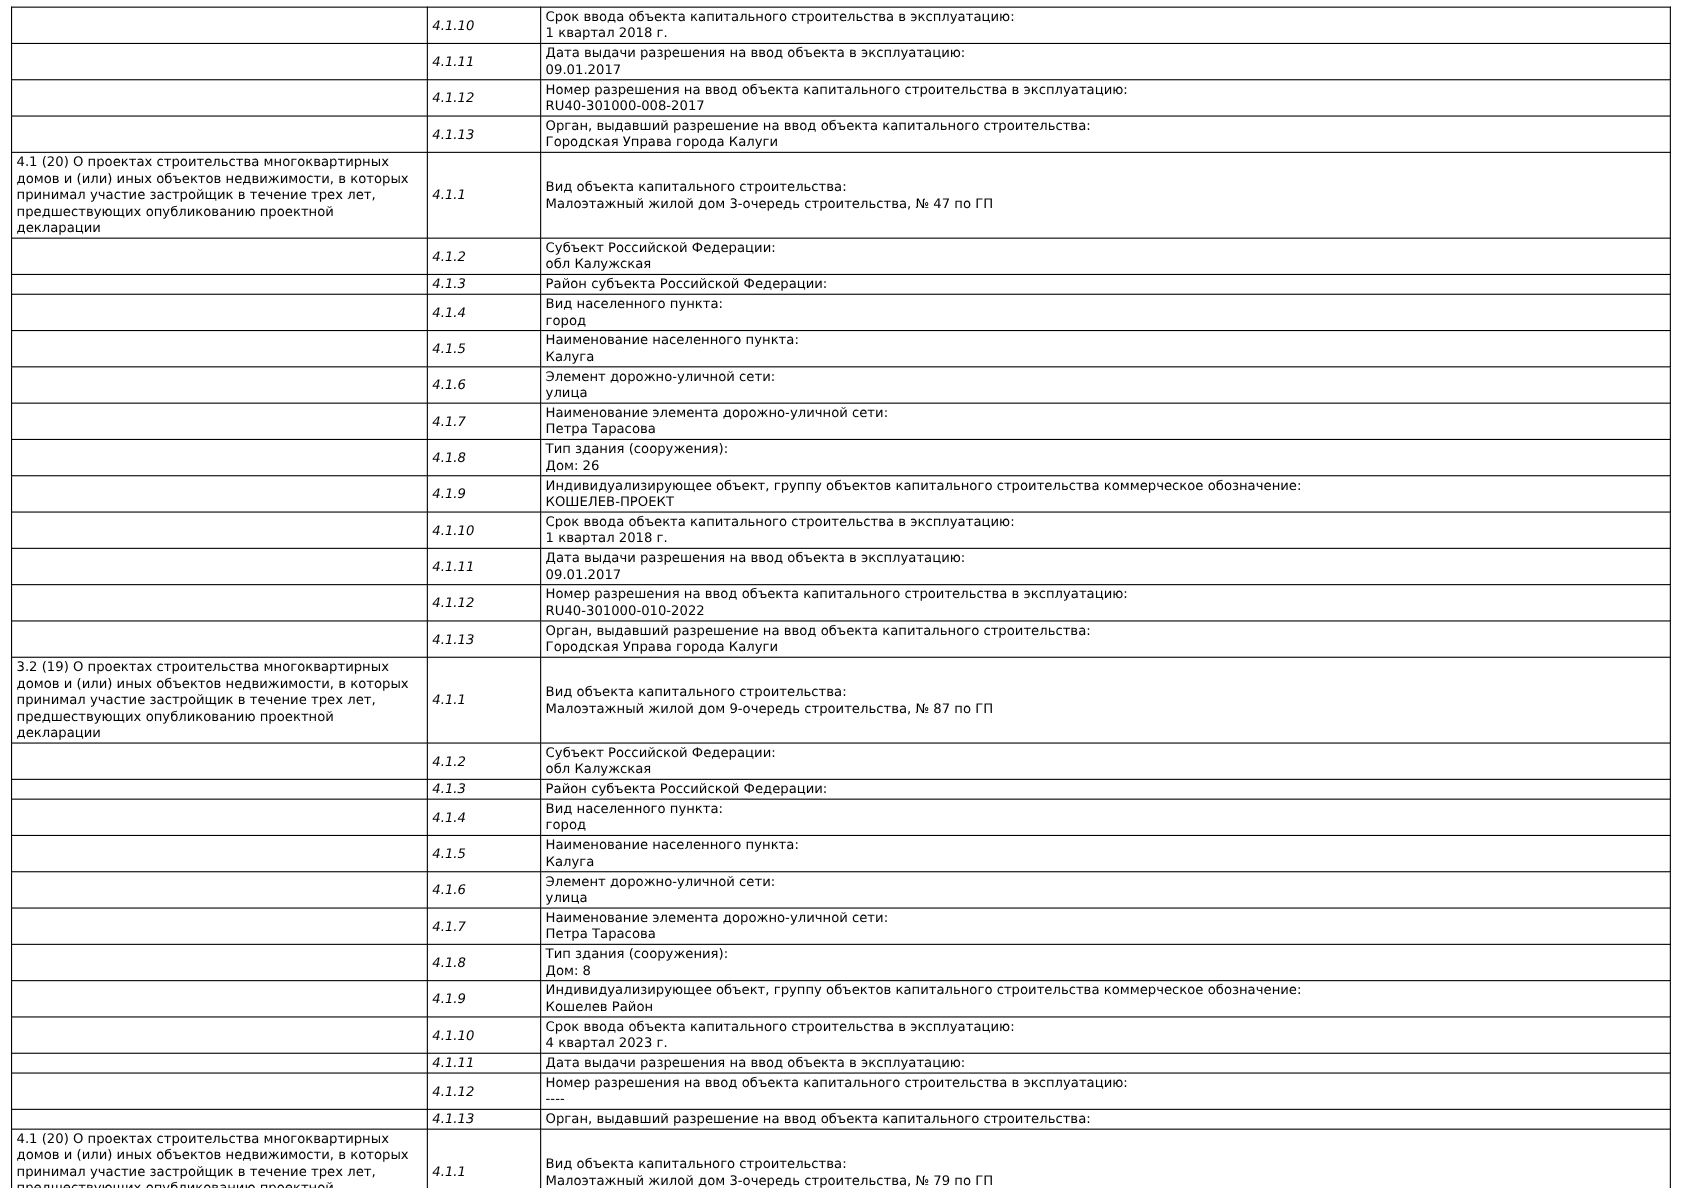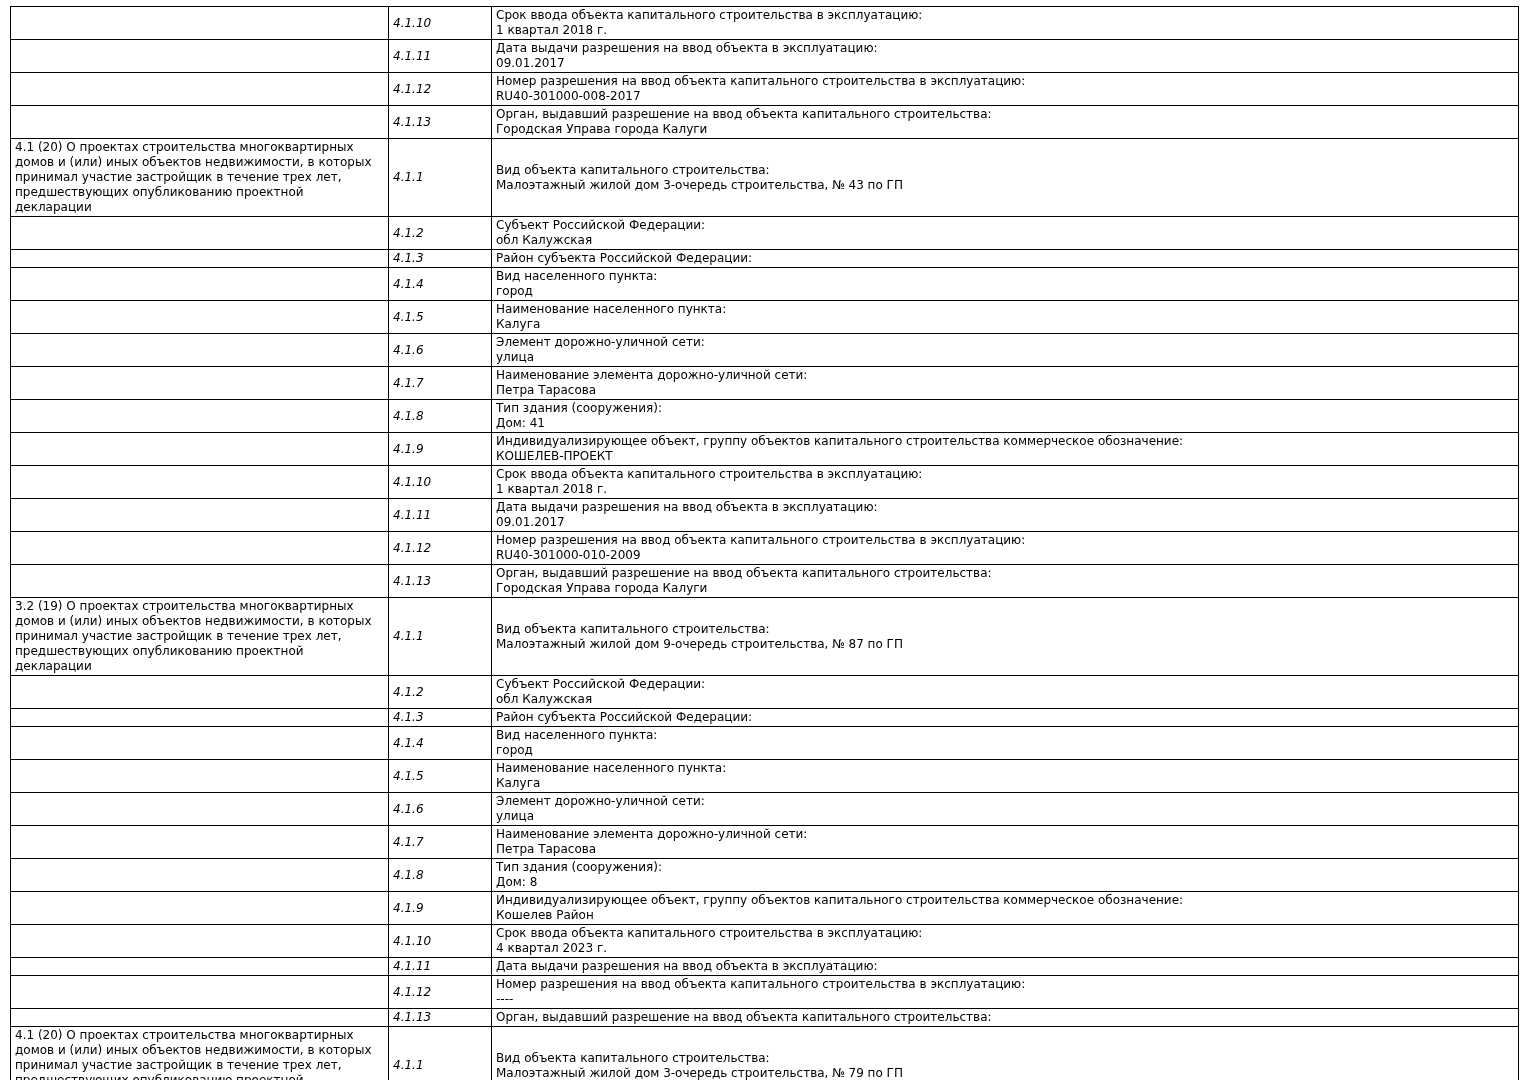--- a/index.html
+++ b/index.html
@@ -90,21 +90,21 @@
         <td class="cell-content">
           <div class="label-line">Орган, выдавший разрешение на ввод объекта капитального строительства:</div>
           <div class="value-line"><span class="value-bold">Городская Управа города Калуги</span></div>
         </td>
       </tr>
       <tr>
         <td class="cell-section">4.1 (20) О проектах строительства многоквартирных домов и (или) иных объектов недвижимости, в которых принимал участие застройщик в течение трех лет, предшествующих опубликованию проектной декларации</td>
         <td class="cell-code">4.1.1</td>
         <td class="cell-content">
           <div class="label-line">Вид объекта капитального строительства:</div>
-          <div class="value-line"><span class="value-bold">Малоэтажный жилой дом 3-очередь строительства, № 43 по ГП</span></div>
+          <div class="value-line"><span class="value-bold">Малоэтажный жилой дом 3-очередь строительства, № 47 по ГП</span></div>
         </td>
       </tr>
       <tr>
         <td class="cell-section"></td>
         <td class="cell-code">4.1.2</td>
         <td class="cell-content">
           <div class="label-line">Субъект Российской Федерации:</div>
           <div class="value-line"><span class="value-bold">обл Калужская</span></div>
         </td>
       </tr>
@@ -145,21 +145,21 @@
         <td class="cell-content">
           <div class="label-line">Наименование элемента дорожно-уличной сети:</div>
           <div class="value-line"><span class="value-bold">Петра Тарасова</span></div>
         </td>
       </tr>
       <tr>
         <td class="cell-section"></td>
         <td class="cell-code">4.1.8</td>
         <td class="cell-content">
           <div class="label-line">Тип здания (сооружения):</div>
-          <div class="value-line"><span>Дом: </span><span class="value-bold">41</span></div>
+          <div class="value-line"><span>Дом: </span><span class="value-bold">26</span></div>
         </td>
       </tr>
       <tr>
         <td class="cell-section"></td>
         <td class="cell-code">4.1.9</td>
         <td class="cell-content">
           <div class="label-line">Индивидуализирующее объект, группу объектов капитального строительства коммерческое обозначение:</div>
           <div class="value-line"><span class="">КОШЕЛЕВ-ПРОЕКТ</span></div>
         </td>
       </tr>
@@ -177,21 +177,21 @@
         <td class="cell-content">
           <div class="label-line">Дата выдачи разрешения на ввод объекта в эксплуатацию:</div>
           <div class="value-line"><span class="value-bold">09.01.2017</span></div>
         </td>
       </tr>
       <tr>
         <td class="cell-section"></td>
         <td class="cell-code">4.1.12</td>
         <td class="cell-content">
           <div class="label-line">Номер разрешения на ввод объекта капитального строительства в эксплуатацию:</div>
-          <div class="value-line"><span class="value-bold">RU40-301000-010-2009</span></div>
+          <div class="value-line"><span class="value-bold">RU40-301000-010-2022</span></div>
         </td>
       </tr>
       <tr>
         <td class="cell-section"></td>
         <td class="cell-code">4.1.13</td>
         <td class="cell-content">
           <div class="label-line">Орган, выдавший разрешение на ввод объекта капитального строительства:</div>
           <div class="value-line"><span class="value-bold">Городская Управа города Калуги</span></div>
         </td>
       </tr>

